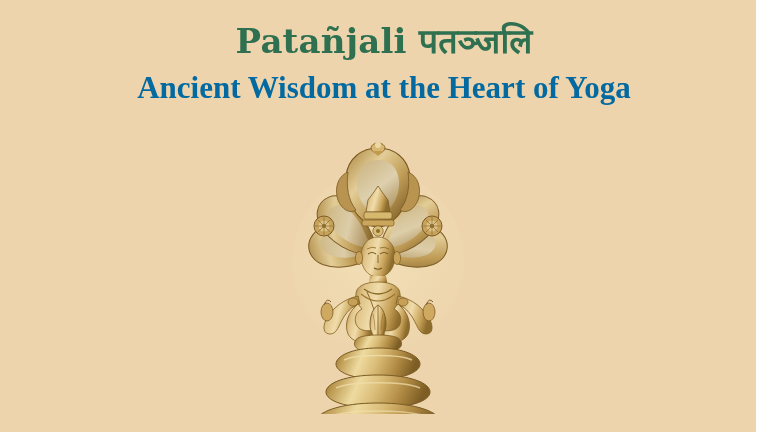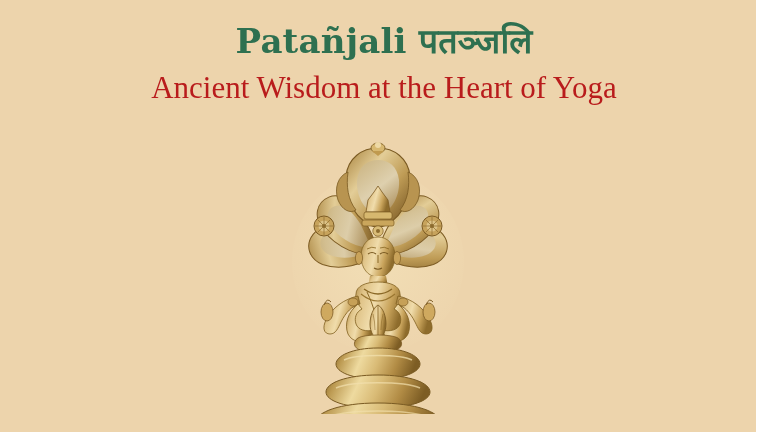--- a/index.html
+++ b/index.html
@@ -34,24 +34,24 @@
     font-size: 34px;
     line-height: 40px;
     letter-spacing: 0.2px;
     color: #2e7050;
     white-space: nowrap;
   }
   .subtitle {
     margin: 0;
     padding-top: 9px;
     font-family: "Liberation Serif", "DejaVu Serif", serif;
-    font-weight: normal;
+    font-weight: bold;
     font-size: 31px;
     line-height: 36px;
-    color: #b91c1c;
+    color: #0369a1;
     white-space: nowrap;
   }
   .statue-wrap {
     position: absolute;
     left: 50%;
     top: 142px;
     transform: translateX(-50%);
     width: 200px;
     height: 272px;
   }

